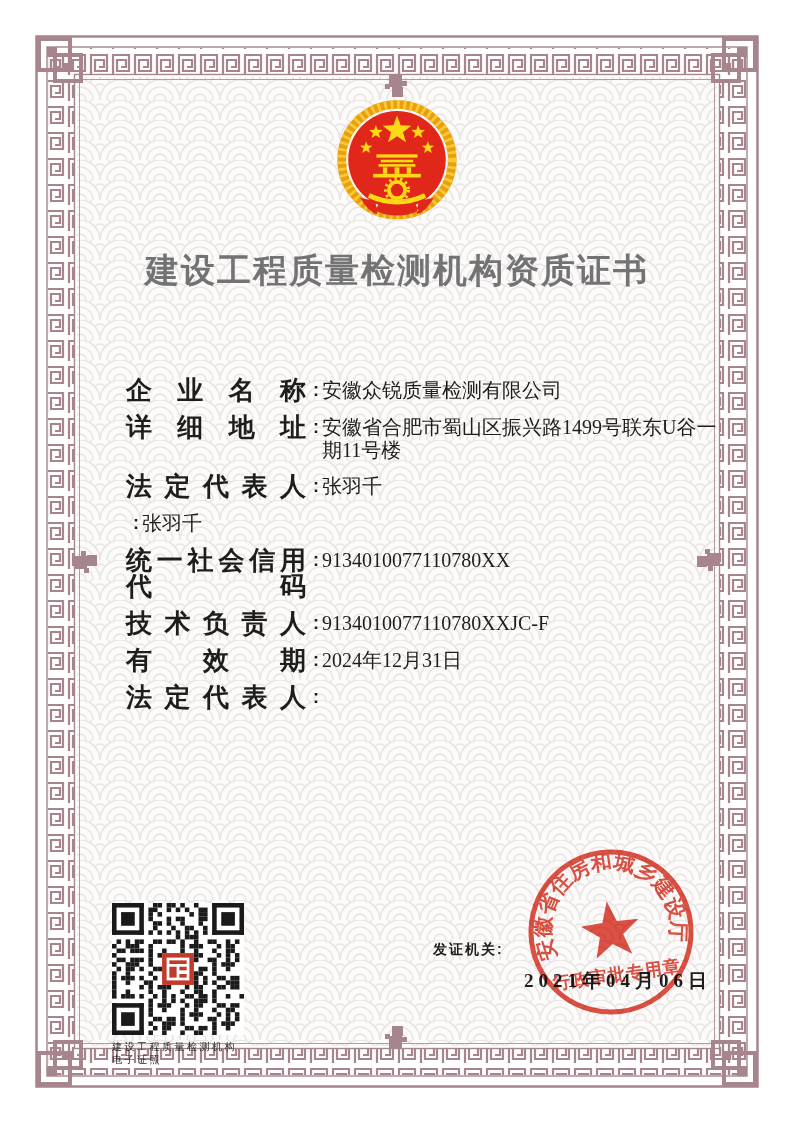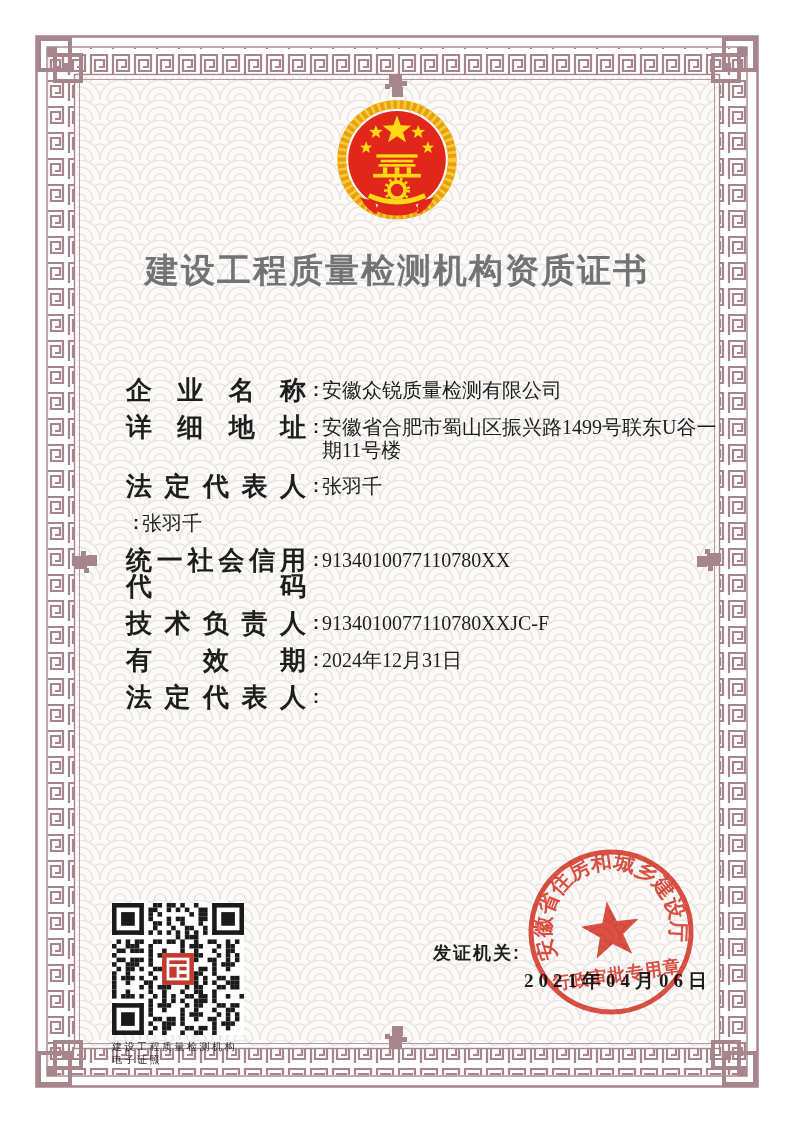--- a/index.html
+++ b/index.html
@@ -22,21 +22,21 @@
       text-align:justify;text-align-last:justify;letter-spacing:0;}
   .f-colon{font-weight:bold;font-size:18px;line-height:26px;margin:0 3px 0 7px;flex:0 0 auto;}
   .f-value{flex:1;font-family:"Liberation Serif","DejaVu Serif",serif;font-size:20px;
       line-height:23px;padding-top:2px;}
 
   
   .qr-block{position:absolute;left:112px;top:903px;width:134px;text-align:left;}
   .qr{width:132px;height:132px;display:block;}
   .qr-caption{margin-top:5px;font-family:"Liberation Serif","DejaVu Serif",serif;
       font-size:10px;letter-spacing:2.5px;line-height:13px;color:#222;}
-  .issuer{position:absolute;left:433px;top:941px;font-size:18px;font-weight:bold;letter-spacing:2px;}
+  .issuer{position:absolute;left:433px;top:941px;font-size:14px;font-weight:bold;letter-spacing:2px;}
   .issue-date{position:absolute;left:524px;top:968px;font-family:"Liberation Serif","DejaVu Serif",serif;
       font-size:19px;font-weight:bold;letter-spacing:5px;}
   .seal{position:absolute;left:524px;top:845px;width:174px;height:174px;z-index:4;
       mix-blend-mode:multiply;opacity:.92;transform:rotate(-8deg);}
 </style>
 </head>
 <body>
 
 <div class="page">
 

